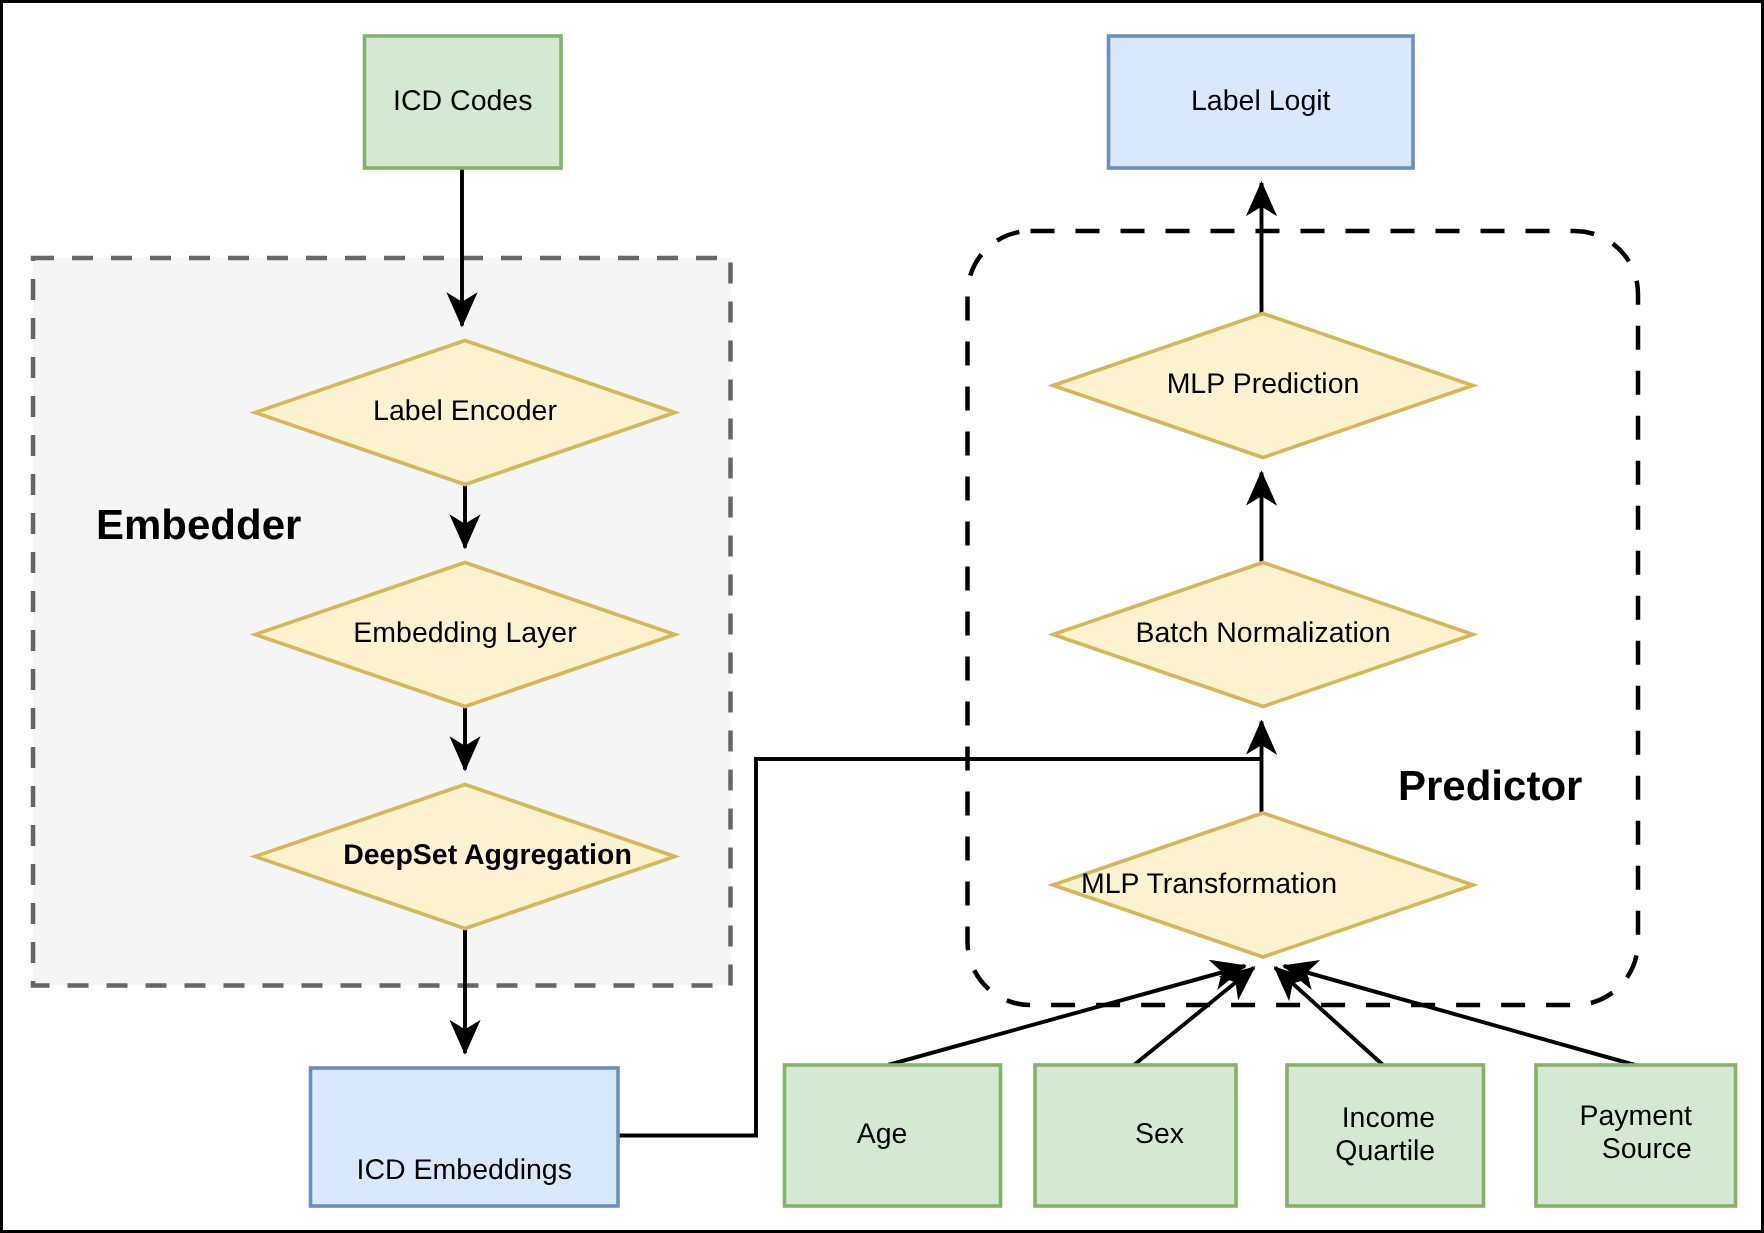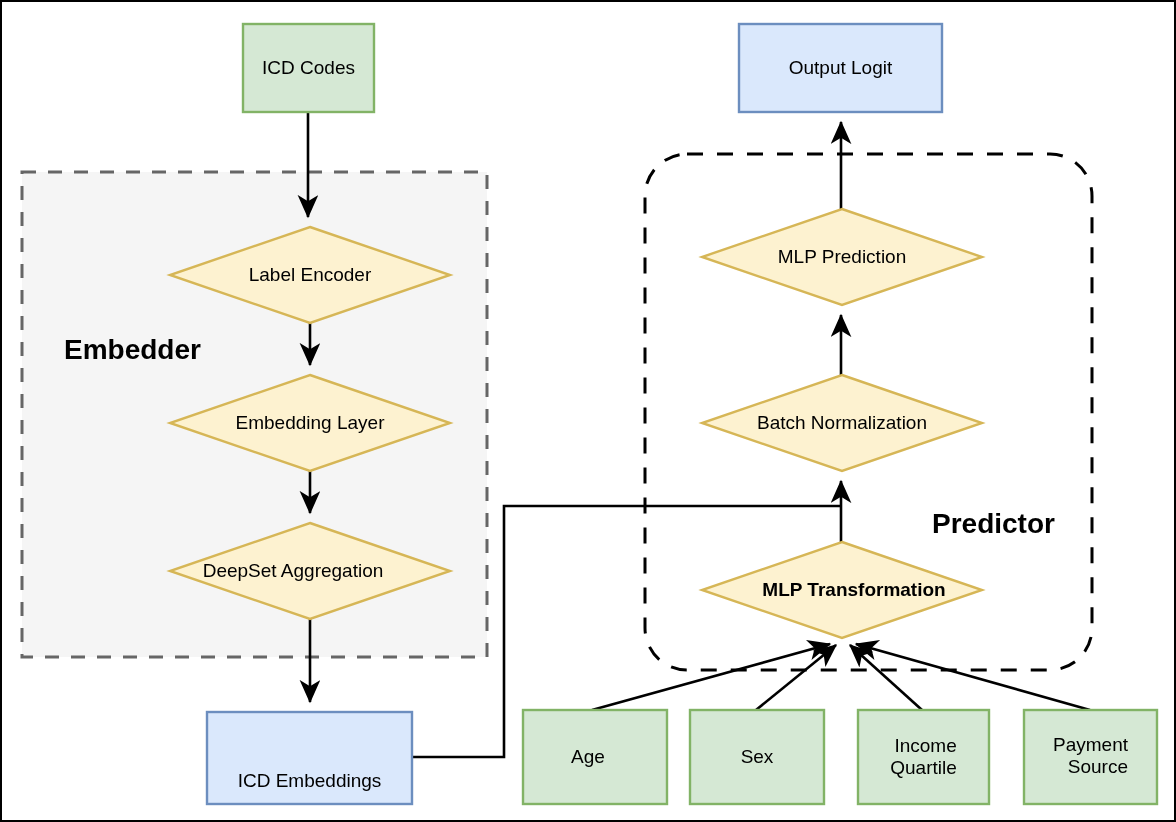--- a/index.html
+++ b/index.html
@@ -88,29 +88,29 @@
         <rect x="688" y="708" width="134" height="94" fill="#d5e8d4" stroke="#82b366" stroke-width="2.4"></rect>
         <rect x="856" y="708" width="131" height="94" fill="#d5e8d4" stroke="#82b366" stroke-width="2.4"></rect>
         <rect x="1022" y="708" width="133" height="94" fill="#d5e8d4" stroke="#82b366" stroke-width="2.4"></rect>
       </g>
   </svg>
 
   <div id="labels-layer">
       <div class="group-label" style="left: 62px; top: 332px;">Embedder</div>
       <div class="group-label" style="left: 930px; top: 506px;">Predictor</div>
       <div class="node-label" style="left: 241px; top: 22px; width: 131px; height: 88px;">ICD Codes</div>
-      <div class="node-label" style="left: 737px; top: 22px; width: 203px; height: 88px;">Output Logit</div>
+      <div class="node-label" style="left: 737px; top: 22px; width: 203px; height: 88px;">Label Logit</div>
       <div class="node-label" style="left: 168px; top: 225px; width: 280px; height: 96px;">Label Encoder</div>
       <div class="node-label" style="left: 168px; top: 373px; width: 280px; height: 96px;">Embedding Layer</div>
-      <div class="node-label" style="left: 151px; top: 521px; width: 280px; height: 96px;">DeepSet Aggregation</div>
+      <div class="node-label" style="left: 183px; top: 521px; width: 280px; height: 96px; font-weight: bold;">DeepSet Aggregation</div>
       <div class="node-label" style="left: 205px; top: 733px; width: 205px; height: 92px;">ICD Embeddings</div>
       <div class="node-label" style="left: 700px; top: 207px; width: 280px; height: 96px;">MLP Prediction</div>
       <div class="node-label" style="left: 700px; top: 373px; width: 280px; height: 96px;">Batch Normalization</div>
-      <div class="node-label" style="left: 712px; top: 540px; width: 280px; height: 96px; font-weight: bold;">MLP Transformation</div>
+      <div class="node-label" style="left: 664px; top: 540px; width: 280px; height: 96px;">MLP Transformation</div>
       <div class="node-label" style="left: 521px; top: 708px; width: 130px; height: 94px;">Age</div>
-      <div class="node-label" style="left: 688px; top: 708px; width: 134px; height: 94px;">Sex</div>
+      <div class="node-label" style="left: 688px; top: 708px; width: 134px; height: 94px; padding-left: 16px;">Sex</div>
       <div class="node-label" style="left: 856px; top: 708px; width: 131px; height: 94px;">Income
 Quartile</div>
       <div class="node-label" style="left: 1022px; top: 708px; width: 133px; height: 92px;">Payment
 Source</div>
     </div>
 
 </div>
 
 </body></html>

